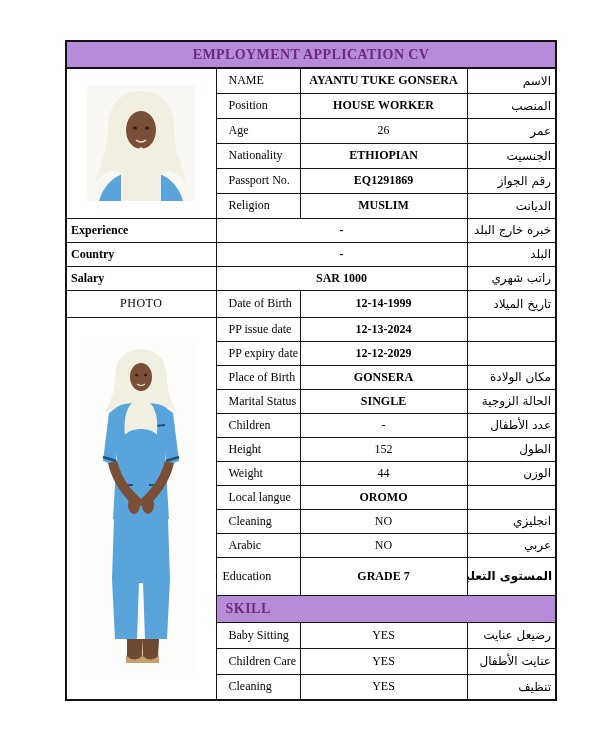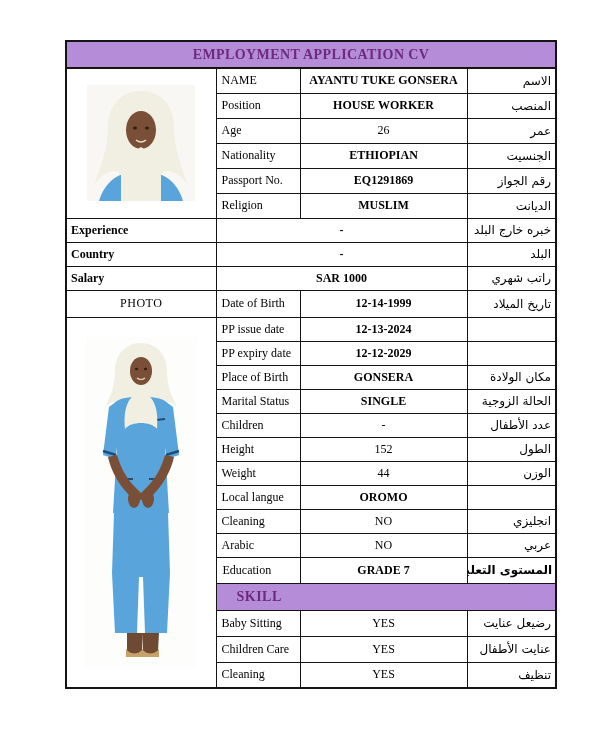--- a/index.html
+++ b/index.html
@@ -36,32 +36,32 @@
     font-weight: bold;
     font-size: 14px;
     text-align: center;
     letter-spacing: 0.4px;
     border-bottom: 2px solid var(--border-col);
   }
   .r-std td { height: 25px; }
   .r-wide td { height: 24px; }
   .r-dob td { height: 27px; }
   .r-detail td { height: 24px; }
-  .r-edu td { height: 26px; }
+  .r-edu td { height: 38px; }
   .r-skillhdr td {
     height: 27px;
     background: var(--header-bg);
     color: var(--header-text);
     font-weight: bold;
     font-size: 14px;
     letter-spacing: 0.5px;
-    padding-left: 20px;
+    padding-left: 9px;
   }
   .r-skill td { height: 26px; }
-  .lbl { padding-left: 5px; text-align: left; }
+  .lbl { padding-left: 12px; text-align: left; }
   .lbl-bold { padding-left: 4px; text-align: left; font-weight: bold; margin-left: 11px; }
   .val { text-align: center; }
   .val-bold { text-align: center; font-weight: bold; }
   .val-big { font-size: 13px; }
   .arabic {
     direction: rtl;
     padding-right: 4px;
     font-size: 11px;
     font-family: "DejaVu Sans", sans-serif;
   }

